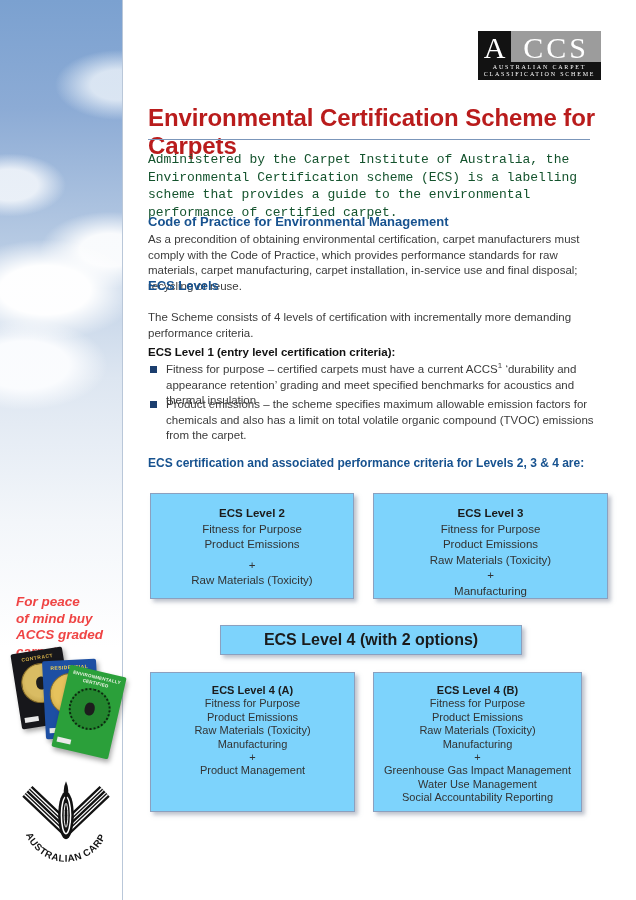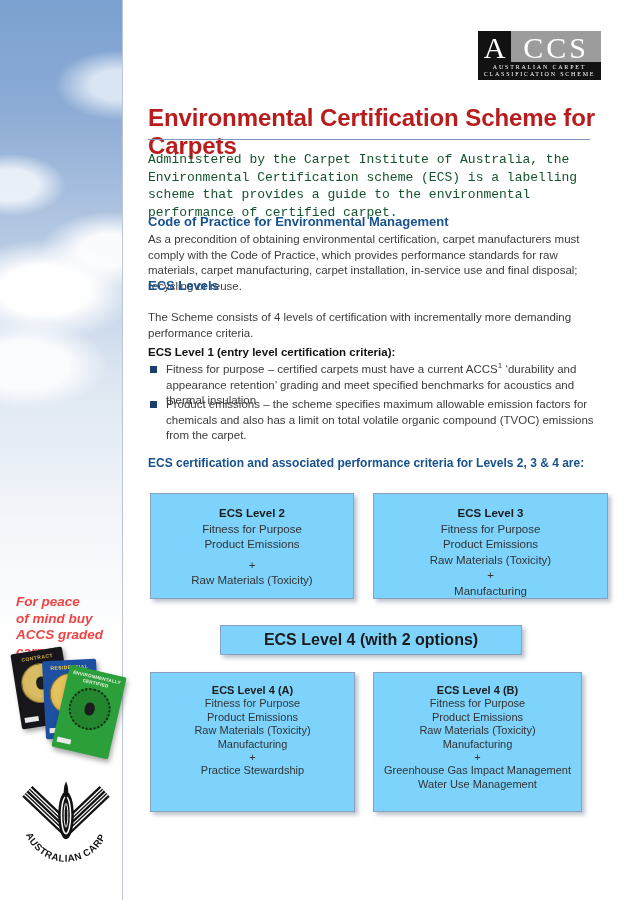--- a/index.html
+++ b/index.html
@@ -144,32 +144,33 @@
 
   <div class="dbox bar-l4">ECS Level 4 (with 2 options)</div>
 
   <div class="dbox box-l4a">
     <div class="box-title">ECS Level 4 (A)</div>
     <div class="bl">Fitness for Purpose</div>
     <div class="bl">Product Emissions</div>
     <div class="bl">Raw Materials (Toxicity)</div>
     <div class="bl">Manufacturing</div>
     <div class="bl">+</div>
-    <div class="bl">Practice Stewardship</div>
+    <div class="bl">Product Management</div>
   </div>
 
   <div class="dbox box-l4b">
     <div class="box-title">ECS Level 4 (B)</div>
     <div class="bl">Fitness for Purpose</div>
     <div class="bl">Product Emissions</div>
     <div class="bl">Raw Materials (Toxicity)</div>
     <div class="bl">Manufacturing</div>
     <div class="bl">+</div>
     <div class="bl">Greenhouse Gas Impact Management</div>
     <div class="bl">Water Use Management</div>
+    <div class="bl">Social Accountability Reporting</div>
   </div>
 
   <div class="tagline">
     <div>For peace</div>
     <div>of mind buy</div>
     <div>ACCS graded</div>
     <div>carpet</div>
   </div>
 
   <div class="card card1">

